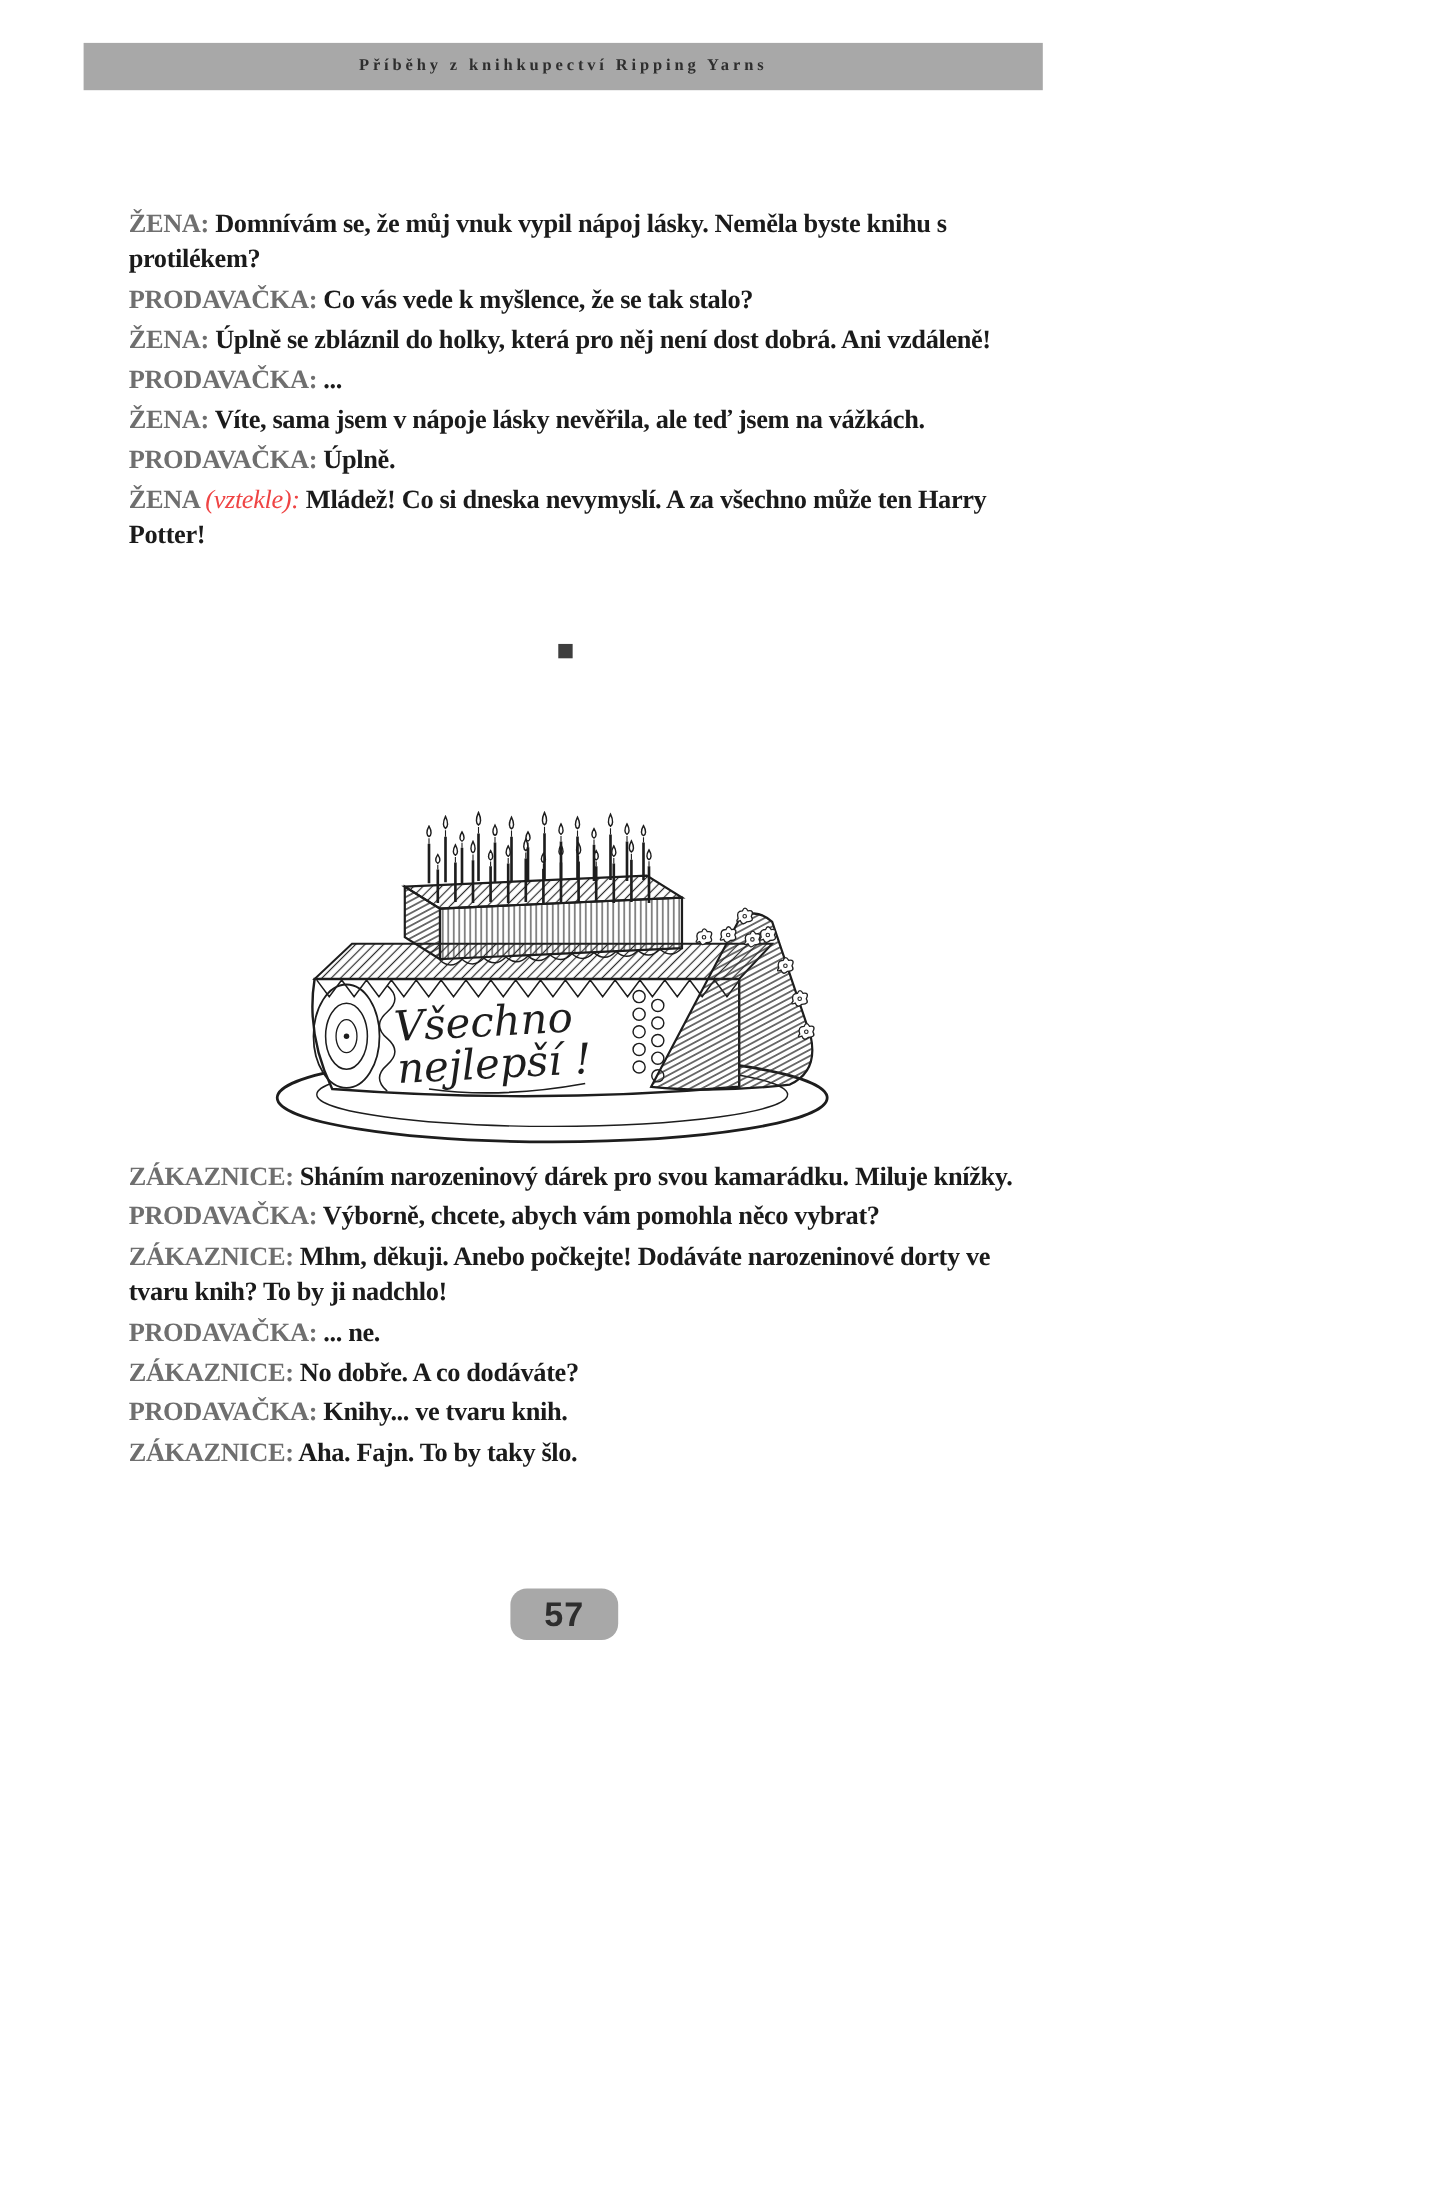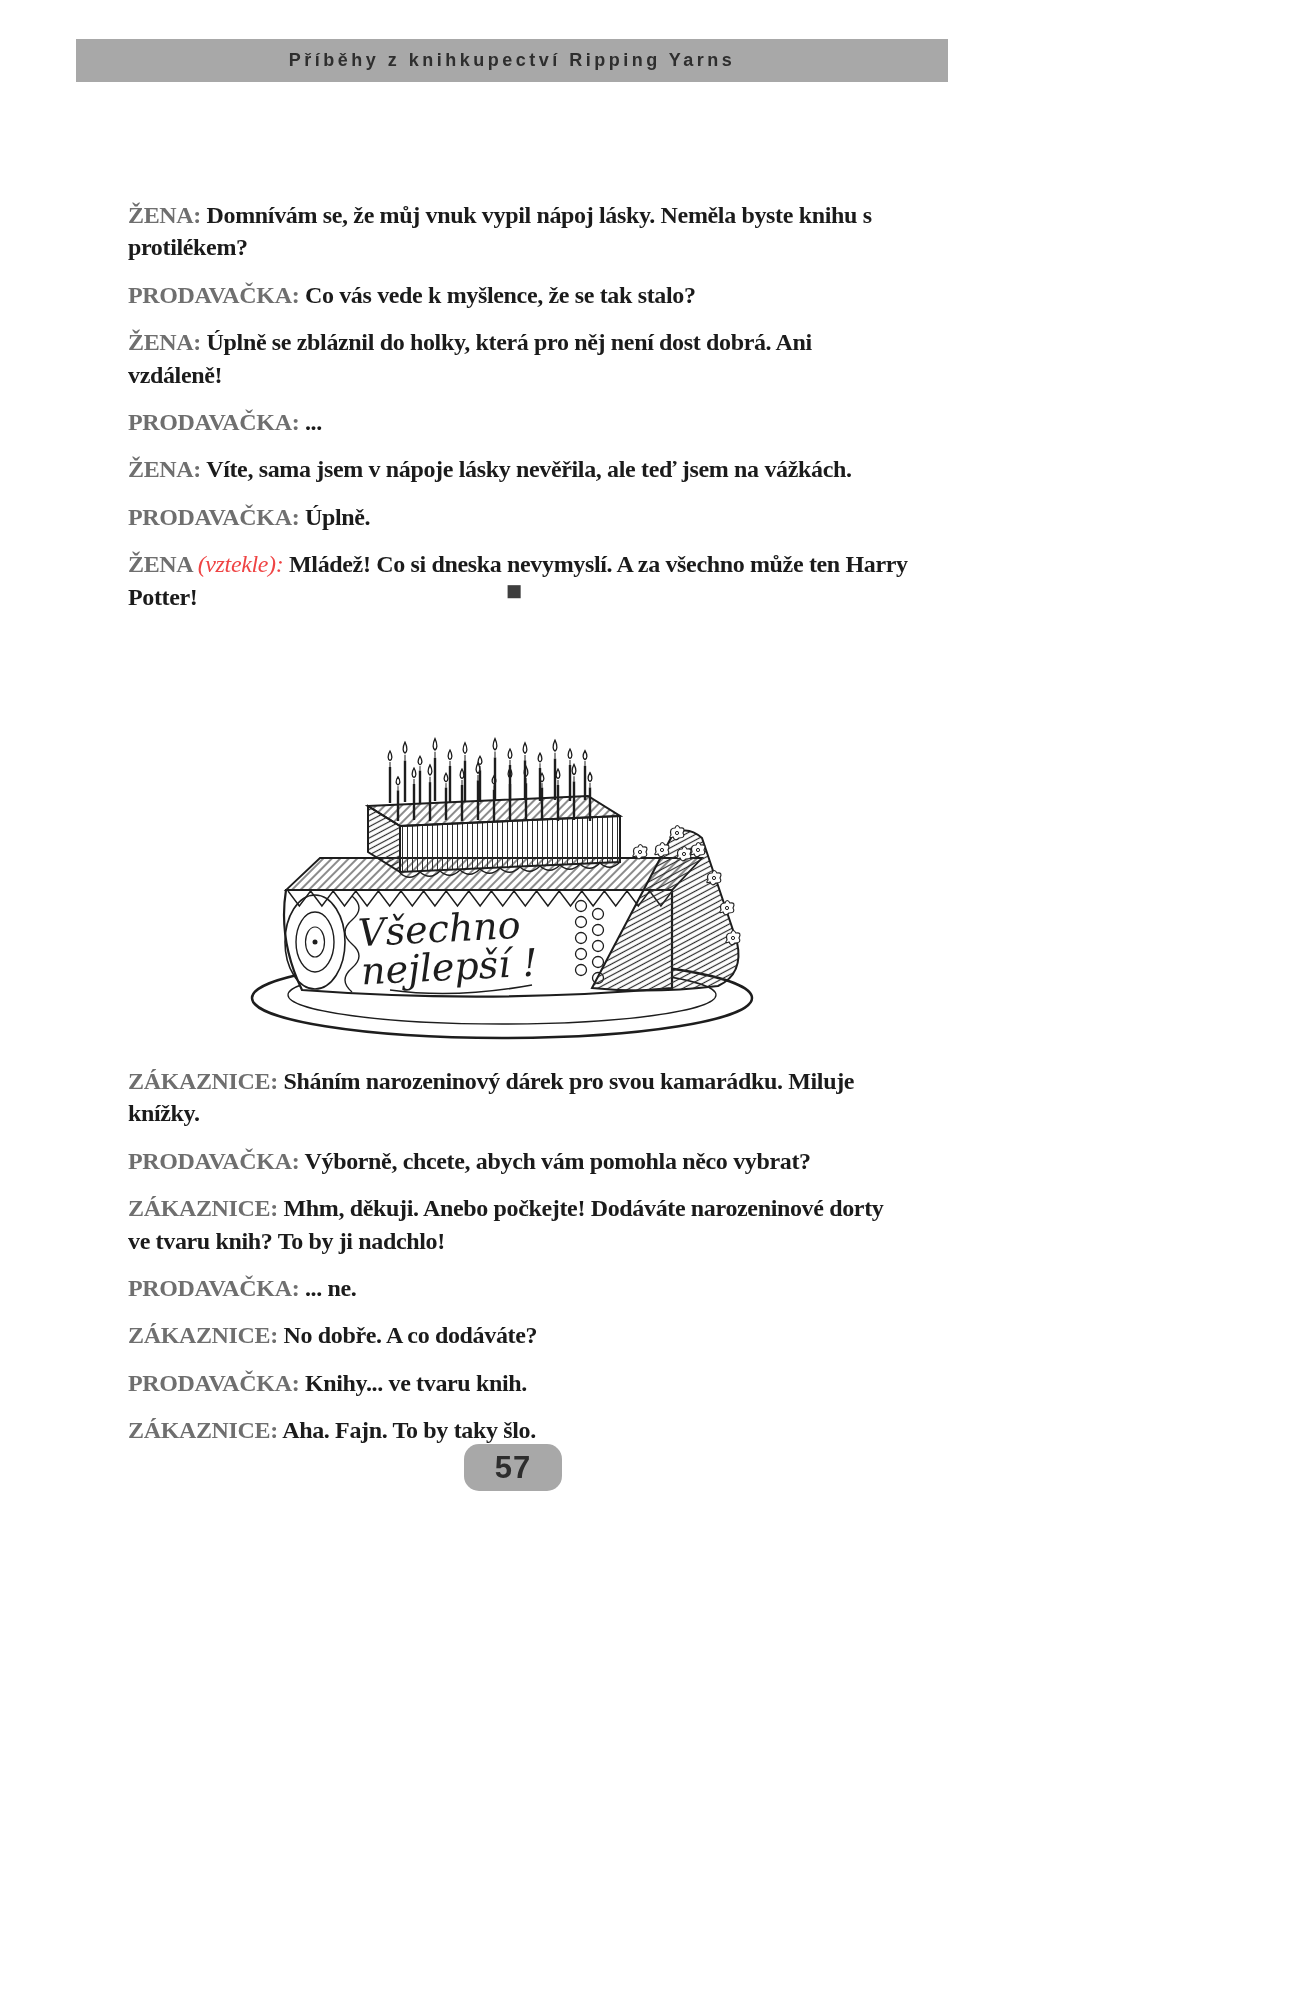--- a/index.html
+++ b/index.html
@@ -6,31 +6,31 @@
   html,body { background:#ffffff; }
   .page {
     position:relative; width:1308px; height:2000px; background:#ffffff;
     font-family:"Liberation Serif", serif; overflow:hidden;
   }
   .header-bar {
     position:absolute; left:76px; top:39px; width:872px; height:43px;
     background:#a8a8a8; display:flex; align-items:center; justify-content:center;
   }
   .header-title {
-    font-family:Liberation Sans, sans-serif; font-weight:bold;
-    font-size:18px; letter-spacing:3.5px; color:#2e2e2e; white-space:nowrap;
+    font-family:Liberation Serif, serif; font-weight:bold;
+    font-size:15px; letter-spacing:3.5px; color:#2e2e2e; white-space:nowrap;
   }
   .dialogue {
     position:absolute; left:113px; width:812px;
     font-size:24px; font-weight:bold; line-height:32.4px;
     letter-spacing:-0.35px; color:#1b1b1b;
   }
   .dialogue-1 { top:184px; }
   .dialogue-2 { top:1050px; }
-  .dialogue p { margin:15px; }
+  .dialogue p { margin:4px; }
   .speaker { color:#6f6f6f; }
   .direction { color:#ef4444; font-style:italic; font-weight:normal; }
   .section-divider {
     position:absolute; left:501px; top:578px; width:26px; height:26px;
     font-size:27px; line-height:26px; color:#3e3e3e; text-align:center;
   }
   .illustration {
     position:absolute; left:240px; top:700px; width:525px; height:345px;
   }
   .page-number-box {

